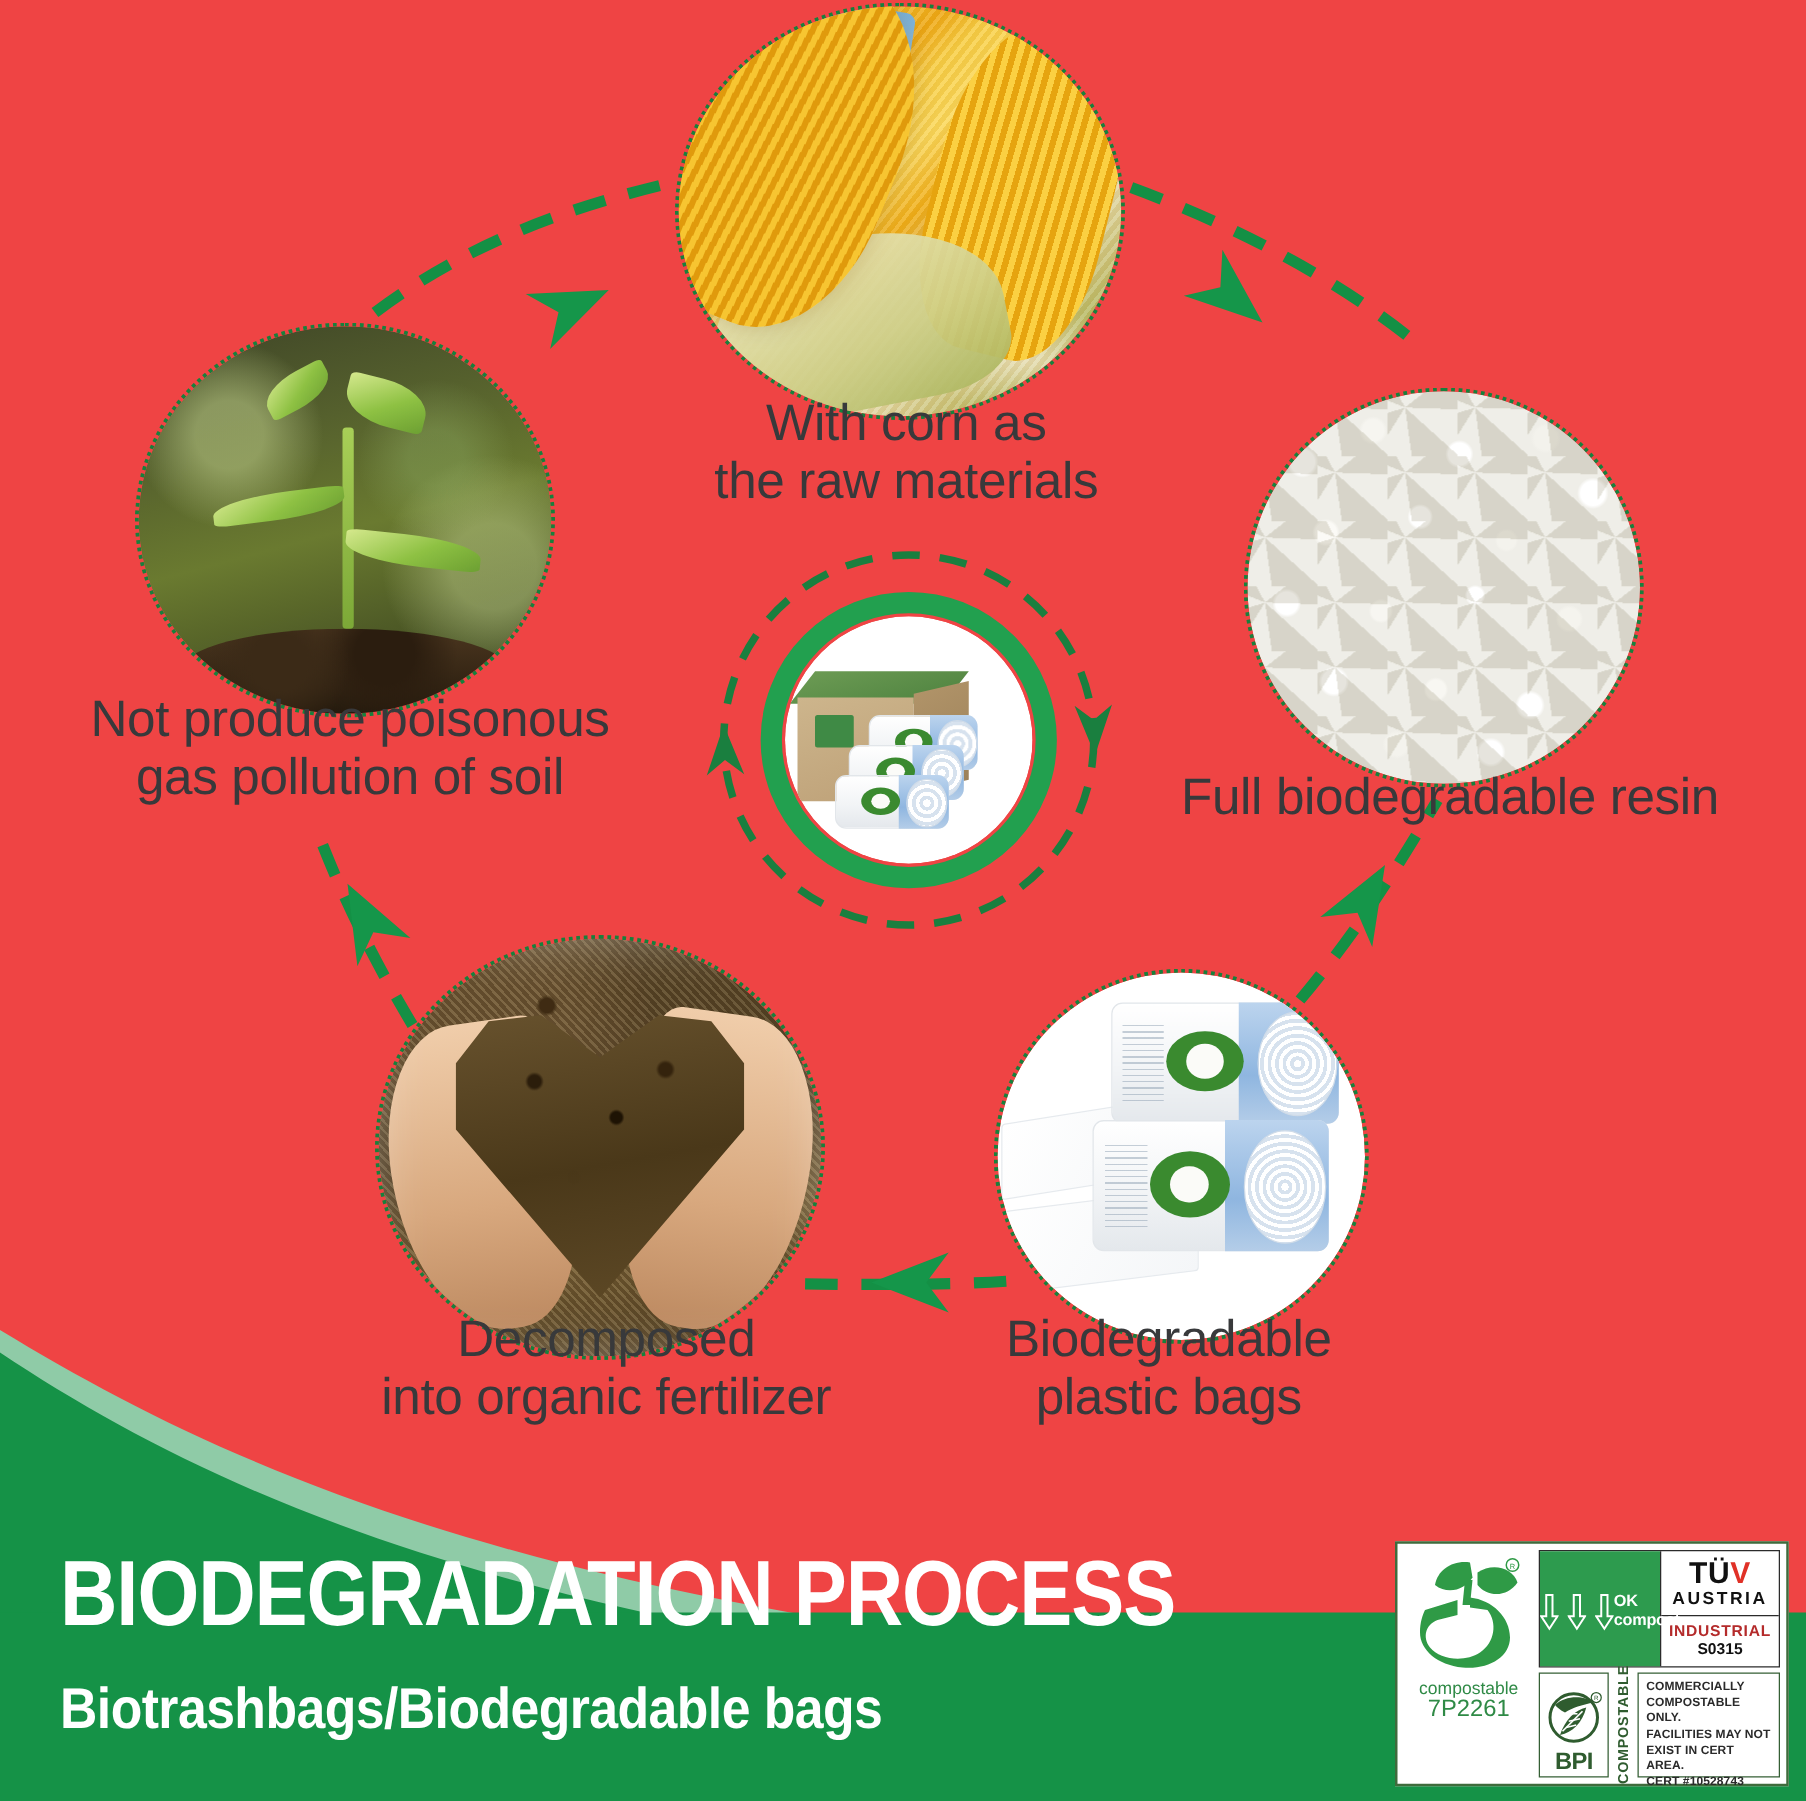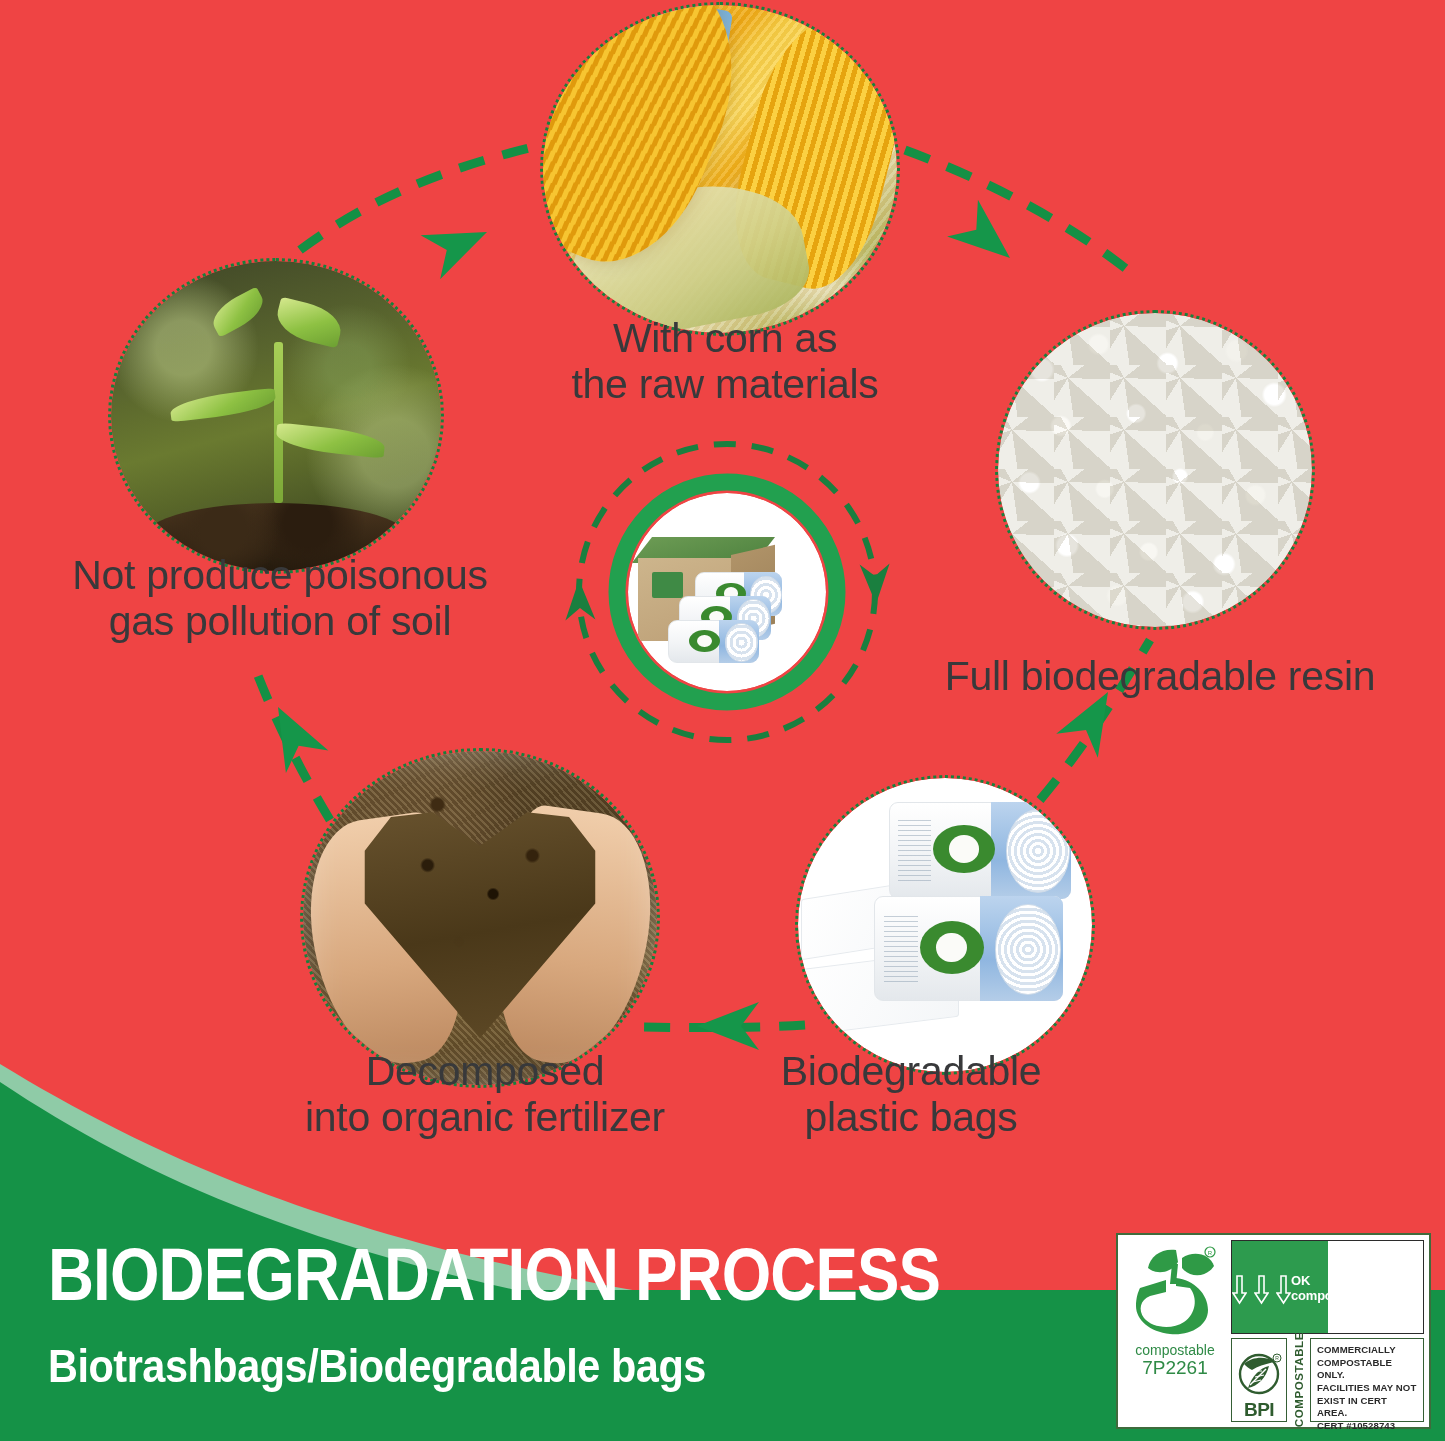--- a/index.html
+++ b/index.html
@@ -294,21 +294,21 @@
       </div>
     </div>
     <div class="cap" style="left:530px;top:315px;width:390px;font-size:41px;">With corn as
 the raw materials</div>
   </div>
 
   <div class="node">
     <div class="disc dotted" style="left:995px;top:310px;width:320px;height:320px;">
       <div class="art art-resin"></div>
     </div>
-    <div class="cap" style="left:900px;top:653px;width:520px;font-size:41px;">Full biodegradable resin</div>
+    <div class="cap" style="left:900px;top:614px;width:520px;font-size:41px;">Full biodegradable resin</div>
   </div>
 
   <div class="node">
     <div class="disc dotted" style="left:795px;top:775px;width:300px;height:300px;">
       <div class="art art-bags">
         <div class="sheet" style="left:1%;top:37%;width:52%;height:20%;
              transform:skewY(-9deg);border-radius:3px;"></div>
         <div class="sheet" style="left:-2%;top:62%;width:56%;height:22%;
              transform:skewY(-7deg);border-radius:3px;"></div>
         <div class="roll" style="left:31%;top:8%;width:62%;height:33%;">
@@ -324,21 +324,21 @@
           <div class="body"></div>
             <div class="bluewrap"></div>
           <div class="lines"></div>
           <div class="oval">
               <i></i>
             </div>
           <div class="spiral"></div>
         </div>
       </div>
     </div>
-    <div class="cap" style="left:751px;top:1048px;width:320px;font-size:41px;">Biodegradable
+    <div class="cap" style="left:775px;top:1048px;width:320px;font-size:41px;">Biodegradable
 plastic bags</div>
   </div>
 
   <div class="node">
     <div class="disc dotted" style="left:300px;top:748px;width:360px;height:340px;">
       <div class="art art-soil">
         <div class="hand hand-l"></div>
         <div class="hand hand-r"></div>
         <div class="soil-heart"></div>
         <div class="edgefade"></div>
@@ -454,20 +454,30 @@
           <div class="okc-text">OK compost</div>
           <svg width="80" height="34" viewBox="0 0 80 34" style="margin-top:2px;">
             <ellipse cx="13" cy="24" rx="11" ry="8" fill="#fff"></ellipse>
             <ellipse cx="28" cy="17" rx="10" ry="8" fill="#fff" transform="rotate(-22 28 17)"></ellipse>
             <ellipse cx="42" cy="14" rx="9" ry="8" fill="#fff"></ellipse>
             <ellipse cx="56" cy="18" rx="10" ry="8" fill="#fff" transform="rotate(22 56 18)"></ellipse>
             <ellipse cx="68" cy="25" rx="10" ry="8" fill="#fff"></ellipse>
             <ellipse cx="38" cy="28" rx="13" ry="7" fill="#fff"></ellipse>
           </svg>
         </div>
+        <div class="tuv">
+          <div class="tuv-top">
+            <div class="tuv-logo"><span><span>T</span><span>Ü</span><span class="v">V</span></span></div>
+            <div class="tuv-austria">AUSTRIA</div>
+          </div>
+          <div class="tuv-bot">
+            <div class="tuv-ind">INDUSTRIAL</div>
+            <div class="tuv-s">S0315</div>
+          </div>
+        </div>
       </div>
 
       <div class="bpi-row">
         <div class="bpi-mark">
           <svg width="46" height="48" viewBox="0 0 46 48" style="margin-top:3px;">
             <circle cx="23" cy="22" r="19" fill="none" stroke="#2f5c2f" stroke-width="2.4"></circle>
             <path d="M8,12 C 16,4 32,4 38,10 C 30,12 22,14 16,18 C 12,16 10,14 8,12 Z" fill="#2f5c2f"></path>
             <path d="M33,14 C 30,26 22,34 12,36 C 16,24 24,16 33,14 Z" fill="#2f5c2f"></path>
             <path d="M30,17 L14,33" stroke="#fff" stroke-width="1.4"></path>
             <path d="M26,19 L20,19 M28,23 L19,25 M25,28 L17,30" stroke="#fff" stroke-width="1.1"></path>

